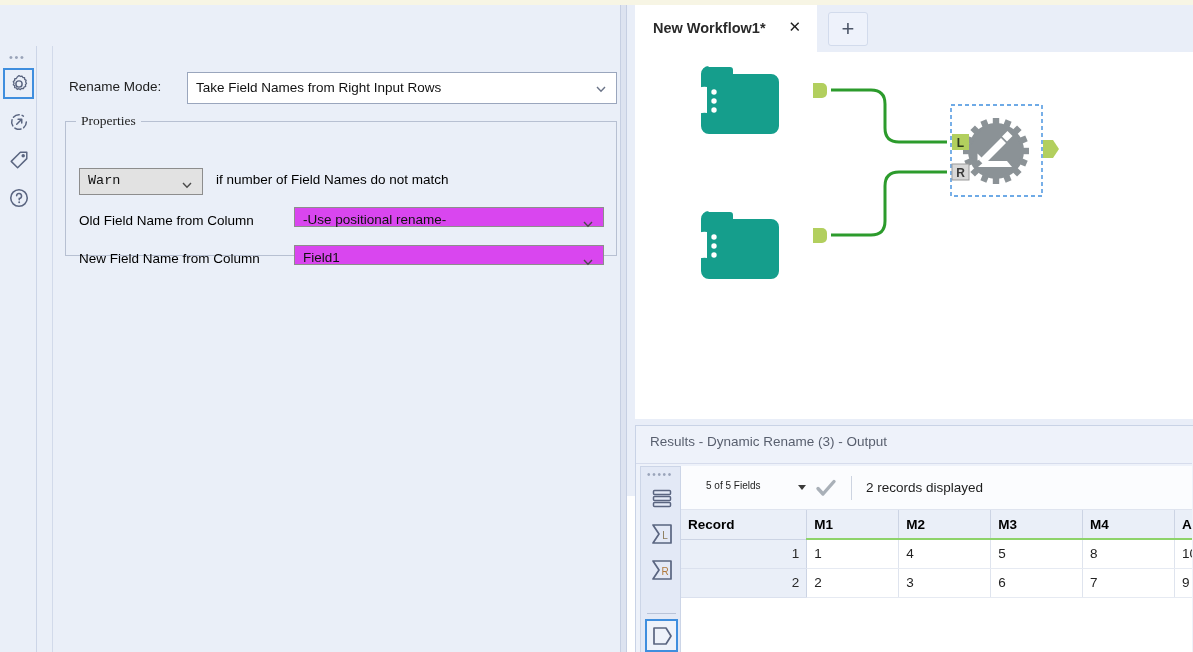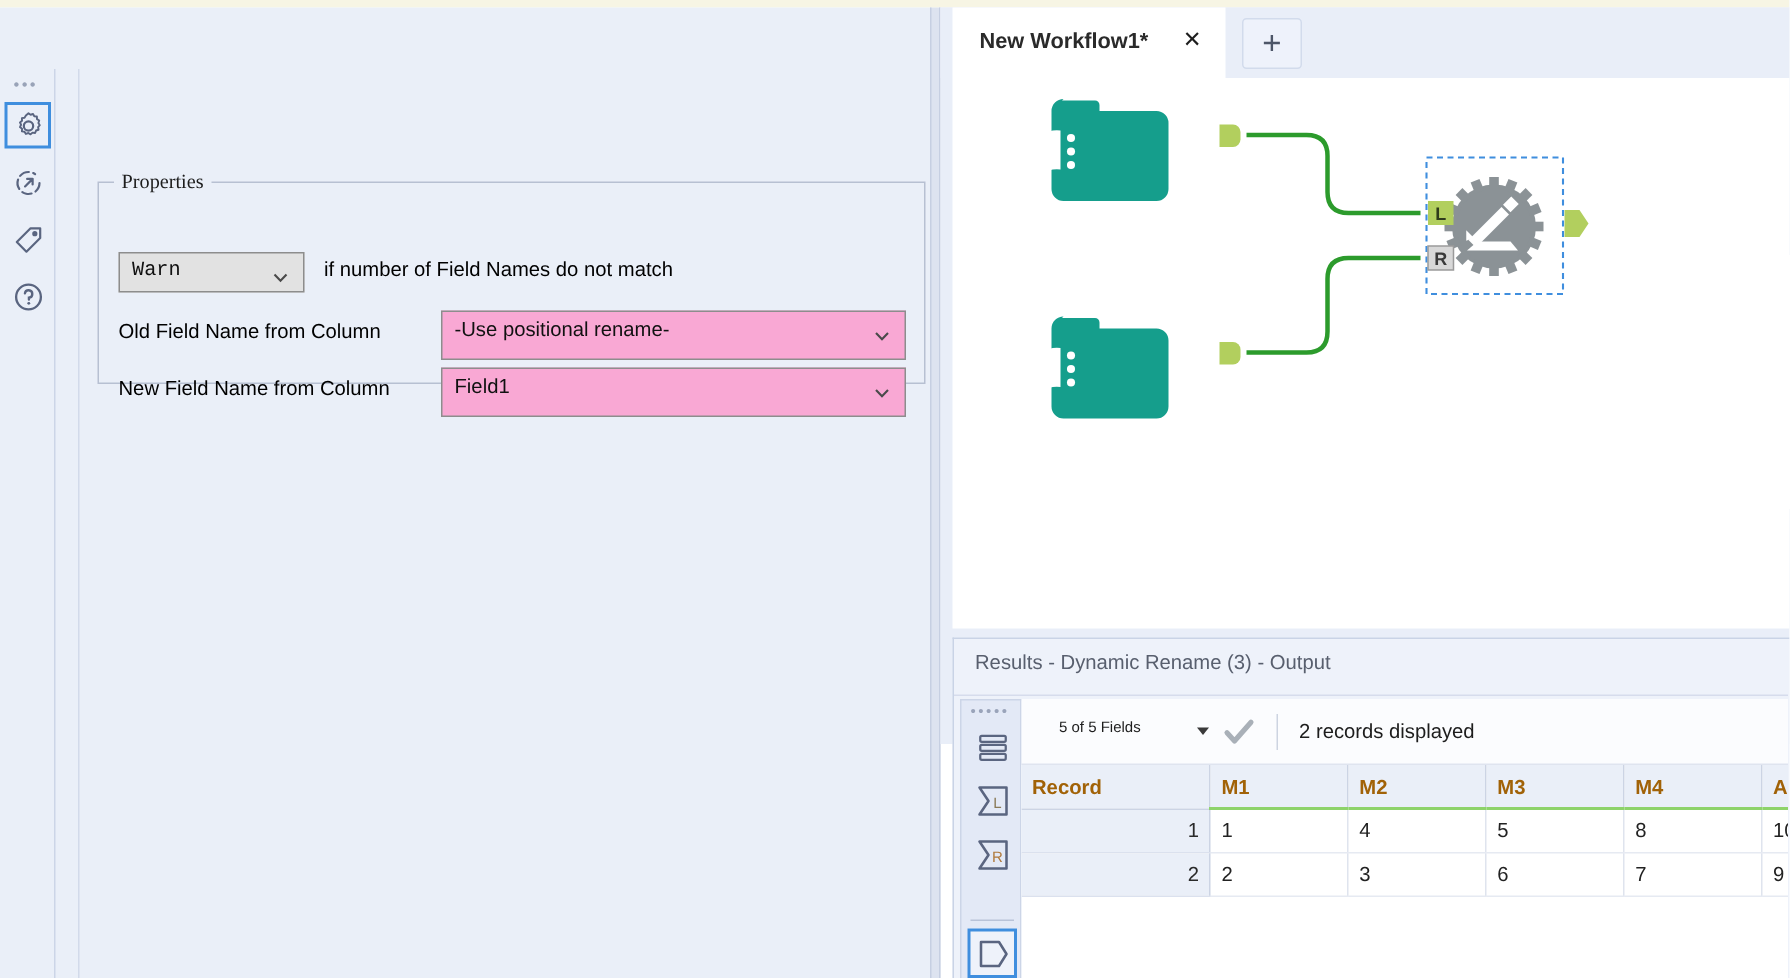--- a/index.html
+++ b/index.html
@@ -188,22 +188,22 @@
   .field-row-label {
     position: absolute;
     left: 13px;
     font-size: 13.5px;
     color: #000000;
     white-space: nowrap;
   }
   .field-row-select {
     position: absolute;
     left: 228px;
-    width: 310px; height: 33px;
-    background: #f9a8d4;
+    width: 310px; height: 20px;
+    background: #d946ef;
     border: 1px solid #8d8d8d;
     box-sizing: border-box;
     cursor: pointer;
   }
   .field-row-value {
     position: absolute;
     left: 8px; top: 4px;
     font-size: 13.5px;
     color: #111;
     white-space: nowrap;
@@ -419,21 +419,21 @@
     height: 29px;
     padding: 0 7px;
     font-size: 13.5px;
     box-sizing: border-box;
     vertical-align: middle;
     overflow: hidden;
     white-space: nowrap;
   }
   table.grid th {
     background: #eaeff8;
-    color: #a16207;
+    color: #000000;
     font-weight: bold;
     text-align: left;
     border-right: 1px solid #ccd4e4;
     border-bottom: 2px solid #8ed36a;
   }
   table.grid th.rec-head {
     border-bottom: 1px solid #ccd4e4;
   }
   table.grid td {
     background: #ffffff;
@@ -496,20 +496,31 @@
           <path d="M9.4 9.4 a2.7 2.7 0 1 1 2.9 3.1 v1.4" fill="none" stroke="#5a6580" stroke-width="1.7" stroke-linecap="round"></path>
           <circle cx="12.2" cy="16.6" r="1.05" fill="#5a6580"></circle>
         </svg>
       </span>
     </div>
   </div>
 
   <div id="config-body">
     <div id="config-body-inner">
 
+      <div id="rename-mode-row">
+        <div id="rename-mode-label">Rename Mode:</div>
+        <div id="rename-mode-select">
+          <div id="rename-mode-value">Take Field Names from Right Input Rows</div>
+          <span class="sel-chev">
+            <svg width="14" height="14" viewBox="0 0 14 14">
+              <path d="M3 5 L7 9.2 L11 5" fill="none" stroke="#6b7488" stroke-width="1.4"></path>
+            </svg>
+          </span>
+        </div>
+      </div>
 
       <div id="properties-group">
         <div id="properties-legend">Properties</div>
 
         <div id="warn-select">
           <div id="warn-value">Warn</div>
           <span class="sel-chev">
             <svg width="14" height="14" viewBox="0 0 14 14">
               <path d="M3 5 L7 9.2 L11 5" fill="none" stroke="#4a4a4a" stroke-width="1.4"></path>
             </svg>

